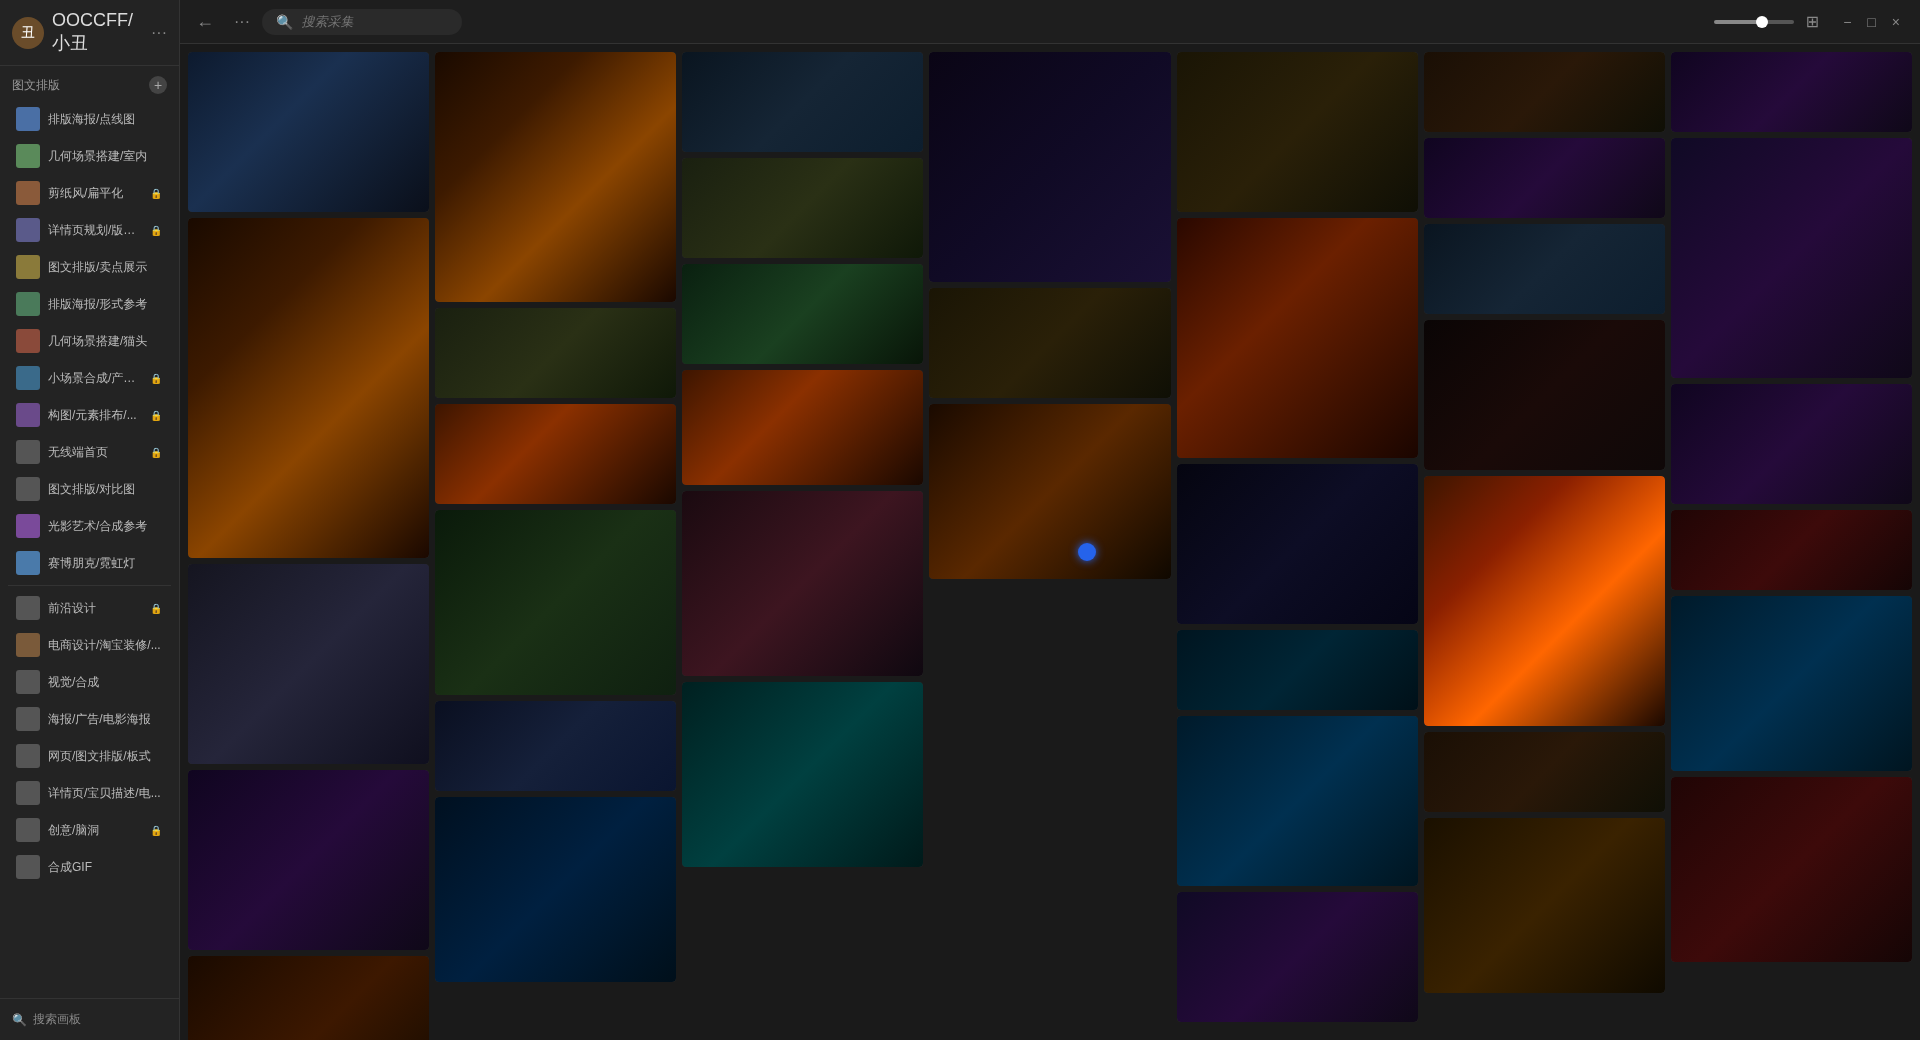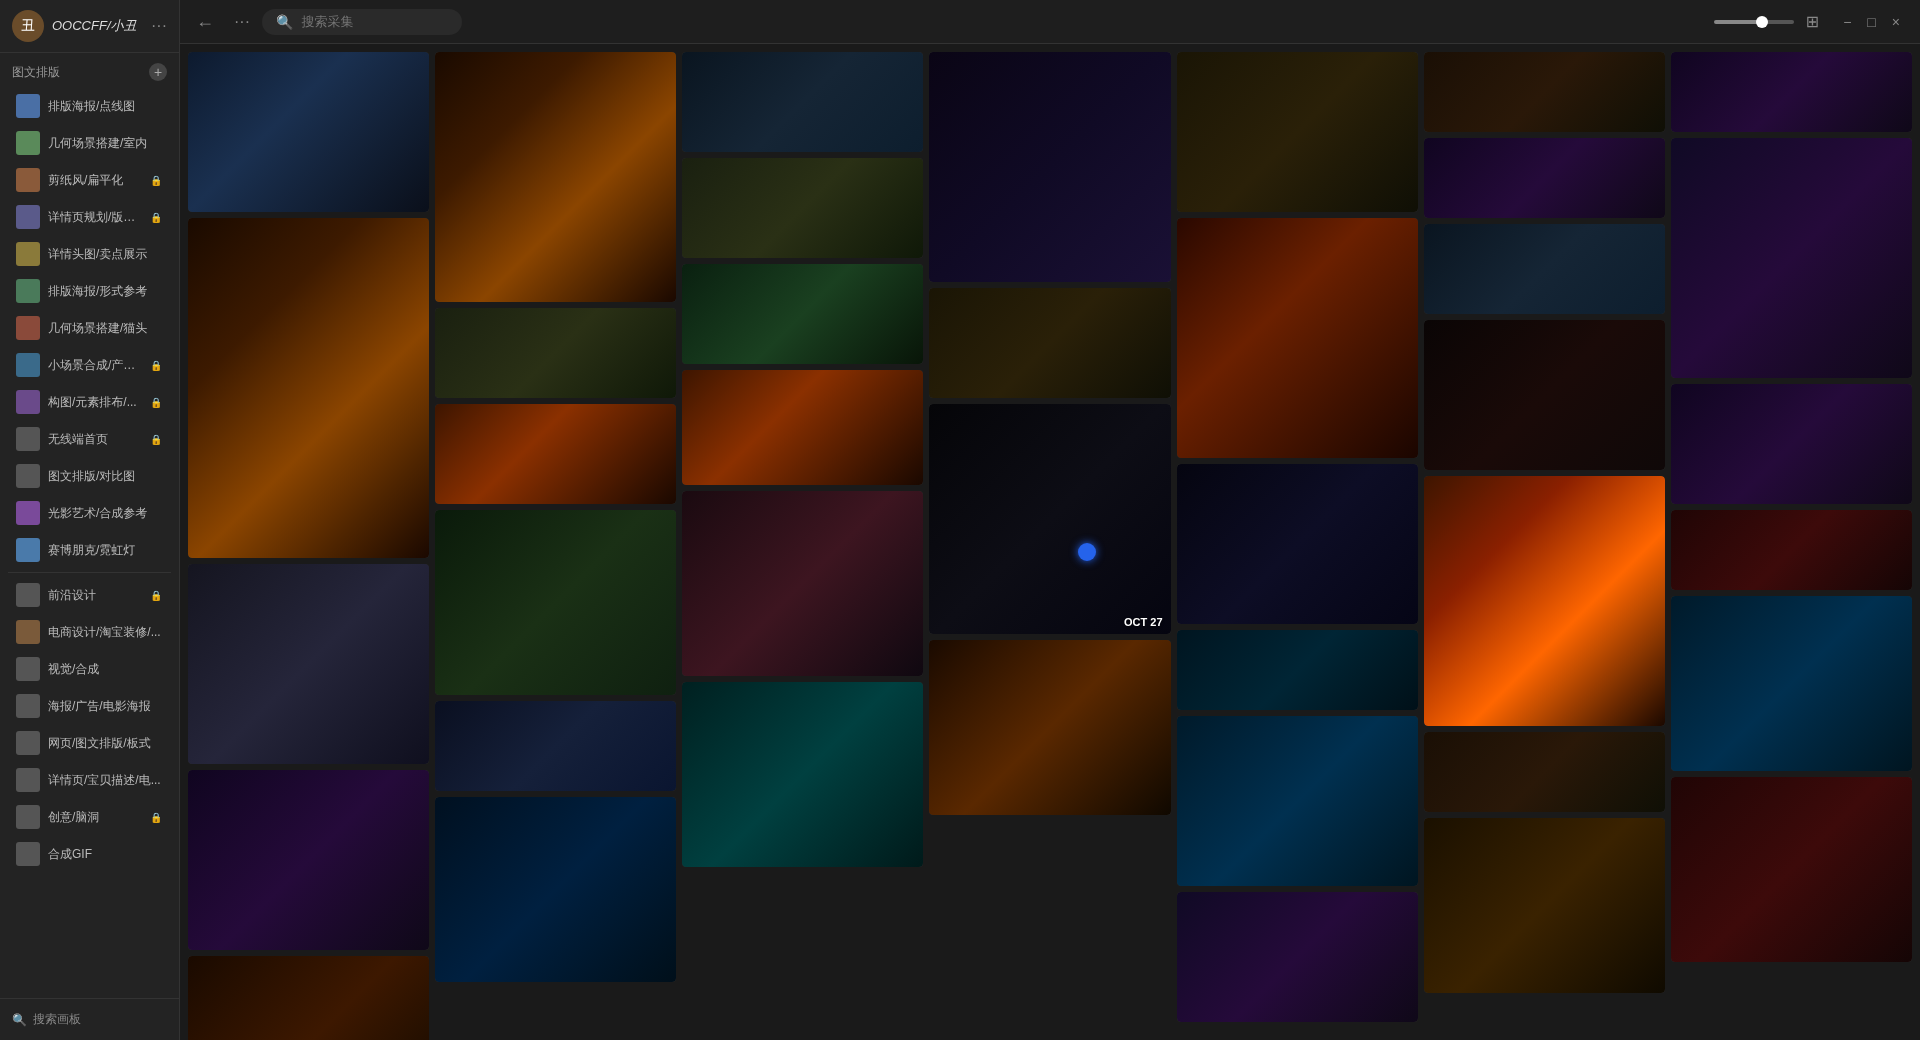--- a/index.html
+++ b/index.html
@@ -41,23 +41,22 @@
       display: flex;
       align-items: center;
       justify-content: center;
       font-size: 14px;
       color: #fff;
       flex-shrink: 0;
     }
 
     #sidebar-username {
       flex: 1;
-      font-size: 13px;
+      font-size: 18px;
       color: #ddd;
-      font-style: italic;
     }
 
     #sidebar-more-btn {
       color: #888;
       cursor: pointer;
       font-size: 16px;
     }
 
     #sidebar-section-title {
       display: flex;
@@ -168,20 +167,21 @@
       gap: 8px;
       width: 200px;
     }
     #search-box input {
       background: transparent;
       border: none;
       outline: none;
       color: #c4b5fd;
       font-size: 13px;
       width: 140px;
+      font-style: italic;
     }
     #search-icon { color: #888; font-size: 14px; }
 
     #topbar-more { color: #888; cursor: pointer; font-size: 16px; margin-left: 8px; }
 
     #topbar-spacer { flex: 1; }
 
     #zoom-control {
       display: flex;
       align-items: center;
@@ -353,21 +353,21 @@
     <span class="sidebar-item-label">剪纸风/扁平化</span>
     <span class="sidebar-item-lock">🔒</span>
   </div>
       <div class="sidebar-item">
     <div class="sidebar-item-icon" style="background:#5a5a8a"></div>
     <span class="sidebar-item-label">详情页规划/版式...</span>
     <span class="sidebar-item-lock">🔒</span>
   </div>
       <div class="sidebar-item">
     <div class="sidebar-item-icon" style="background:#8a7a3a"></div>
-    <span class="sidebar-item-label">详情头图/卖点展示</span>
+    <span class="sidebar-item-label">图文排版/卖点展示</span>
 
   </div>
       <div class="sidebar-item">
     <div class="sidebar-item-icon" style="background:#4a7a5a"></div>
     <span class="sidebar-item-label">排版海报/形式参考</span>
 
   </div>
       <div class="sidebar-item">
     <div class="sidebar-item-icon" style="background:#8a4a3a"></div>
     <span class="sidebar-item-label">几何场景搭建/猫头</span>
@@ -543,24 +543,20 @@
           </div>
         </div>
         <div class="masonry-col">
           <div class="gallery-item">
             <div class="gallery-img img-budweiser" style="height: 230px;"></div>
           </div>
           <div class="gallery-item">
             <div class="gallery-img img-tank-war" style="height: 110px;"></div>
           </div>
           <div class="gallery-item">
-            <div class="gallery-img img-stranger" style="height: 230px;"></div>
-            <div class="overlay-text">OCT 27</div>
-          </div>
-          <div class="gallery-item">
             <div class="gallery-img img-warrior" style="height: 175px;"></div>
           </div>
         </div>
         <div class="masonry-col">
           <div class="gallery-item">
             <div class="gallery-img img-tank-war" style="height: 160px;"></div>
           </div>
           <div class="gallery-item">
             <div class="gallery-img img-horror" style="height: 240px;"></div>
           </div>

